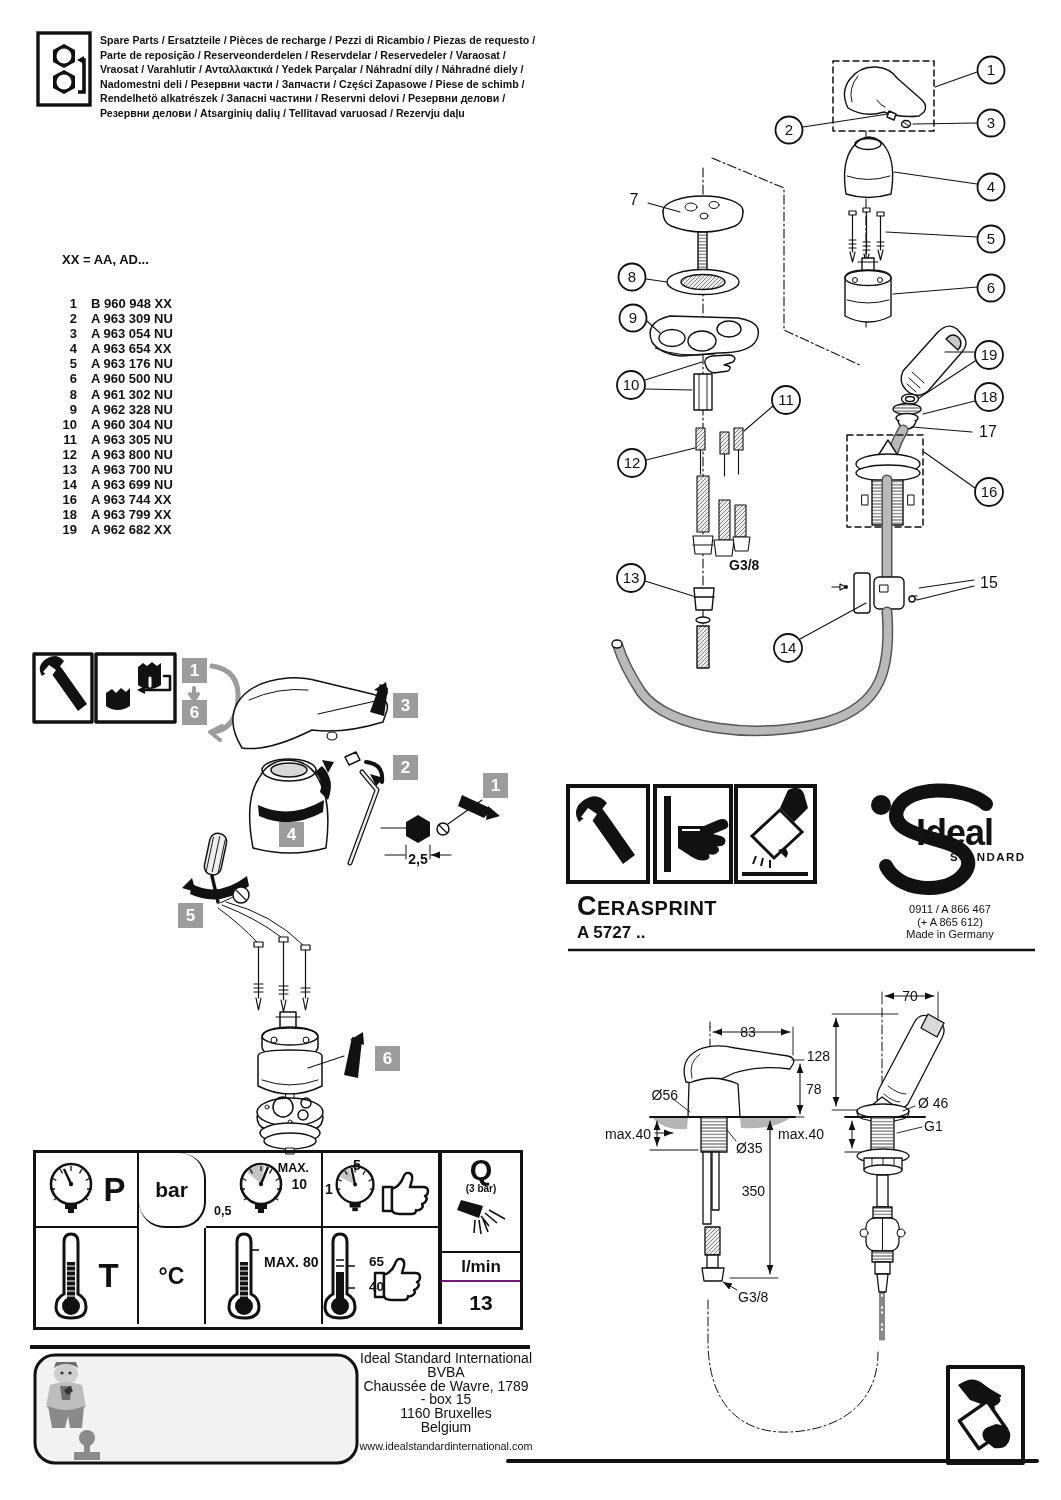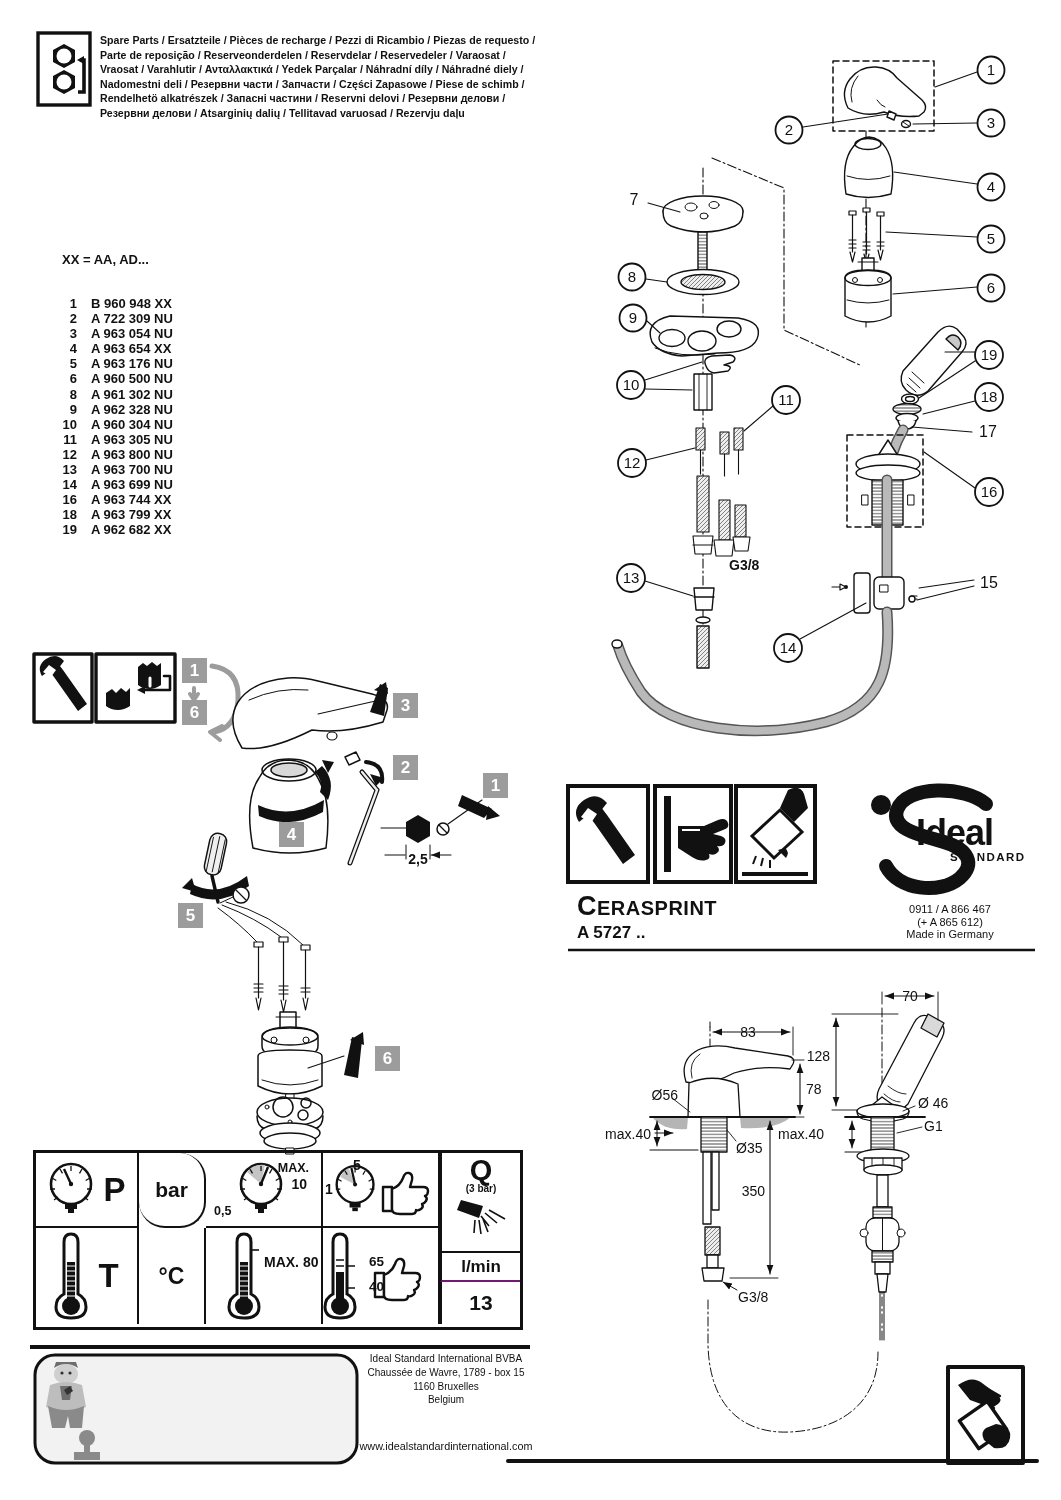--- a/index.html
+++ b/index.html
@@ -12,21 +12,21 @@
   .parts-list{left:57px;top:296px;font-size:13px;font-weight:bold;line-height:15.1px;}
   .plrow span.no{display:inline-block;width:20px;text-align:right;margin-right:14px;}
   .badge{position:absolute;width:25px;height:25px;background:#9c9c9c;color:#fff;
          font-size:17px;font-weight:bold;text-align:center;line-height:25px;}
   .brand-name{left:577px;top:891px;font-weight:bold;letter-spacing:.5px;font-size:20px;}
   .brand-name .initial{font-size:27px;}
   .model-no{left:577px;top:923px;font-size:17px;font-weight:bold;}
   .docrefs{left:880px;top:903px;width:140px;text-align:center;font-size:11px;line-height:12.5px;}
   .logo-ideal{left:916px;top:812px;font-size:36px;font-weight:bold;letter-spacing:-1px;}
   .logo-standard{left:950px;top:851px;font-size:11.5px;font-weight:bold;letter-spacing:1.5px;}
-  .addr{left:360px;top:1352px;width:172px;text-align:center;font-size:10px;line-height:13.8px;}
+  .addr{left:360px;top:1352px;width:172px;text-align:center;font-size:14px;line-height:13.8px;}
   .site{left:352px;top:1440px;width:188px;text-align:center;font-size:10.8px;}
   
   .spec{left:33px;top:1150px;width:490px;height:180px;border:3px solid #111;box-sizing:border-box;}
   .cell{position:absolute;box-sizing:border-box;display:flex;align-items:center;justify-content:center;}
   .vline{border-right:2px solid #111;}
   .hline{border-bottom:2px solid #111;}
   .big-sym{font-size:33px;font-weight:bold;}
   .unit{font-size:21px;font-weight:bold;border-radius:26px;}
   .gauge-lbl{position:absolute;font-size:12.5px;font-weight:bold;}
   .q-sym{font-size:29px;font-weight:bold;line-height:26px;}
@@ -502,21 +502,21 @@
     </g>
   </g>
 </svg>
 
 <div class="abs multilang">Spare Parts / Ersatzteile / Pièces de recharge / Pezzi di Ricambio / Piezas de requesto / Parte de reposição / Reserveonderdelen / Reservdelar / Reservedeler / Varaosat / Vraosat / Varahlutir / Ανταλλακτικά / Yedek Parçalar / Náhradní díly / Náhradné diely / Nadomestni deli / Резервни части / Запчасти / Części Zapasowe / Piese de schimb / Rendelhetö alkatrészek / Запасні частини / Reservni delovi / Резервни делови / Резервни делови / Atsarginių dalių / Tellitavad varuosad / Rezervju daļu</div>
 
 <div class="abs variant-note">XX = AA, AD...</div>
 
 <div class="abs parts-list">
   <div class="plrow"><span class="no">1</span><span>B 960 948 XX</span></div>
-  <div class="plrow"><span class="no">2</span><span>A 722 309 NU</span></div>
+  <div class="plrow"><span class="no">2</span><span>A 963 309 NU</span></div>
   <div class="plrow"><span class="no">3</span><span>A 963 054 NU</span></div>
   <div class="plrow"><span class="no">4</span><span>A 963 654 XX</span></div>
   <div class="plrow"><span class="no">5</span><span>A 963 176 NU</span></div>
   <div class="plrow"><span class="no">6</span><span>A 960 500 NU</span></div>
   <div class="plrow"><span class="no">8</span><span>A 961 302 NU</span></div>
   <div class="plrow"><span class="no">9</span><span>A 962 328 NU</span></div>
   <div class="plrow"><span class="no">10</span><span>A 960 304 NU</span></div>
   <div class="plrow"><span class="no">11</span><span>A 963 305 NU</span></div>
   <div class="plrow"><span class="no">12</span><span>A 963 800 NU</span></div>
   <div class="plrow"><span class="no">13</span><span>A 963 700 NU</span></div>

